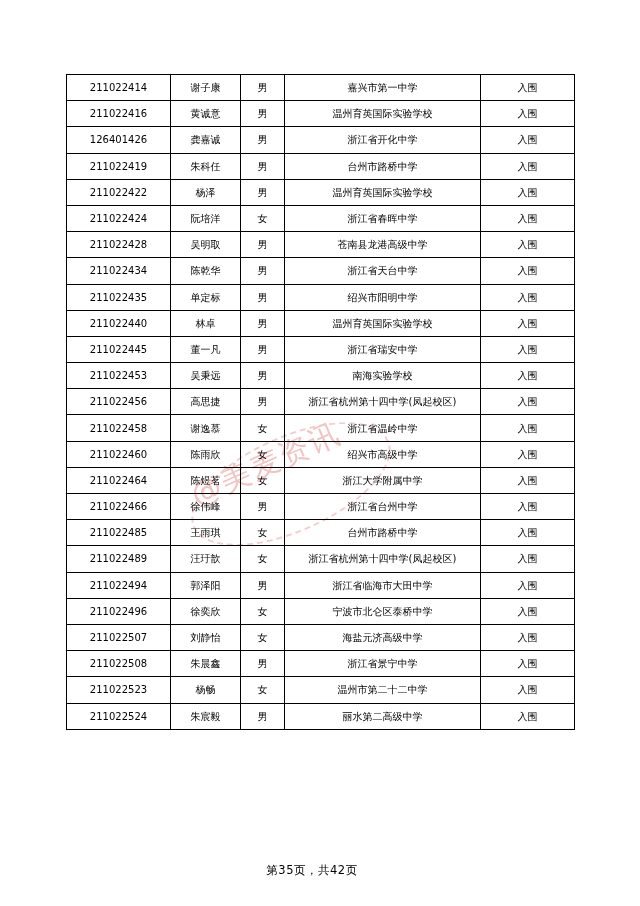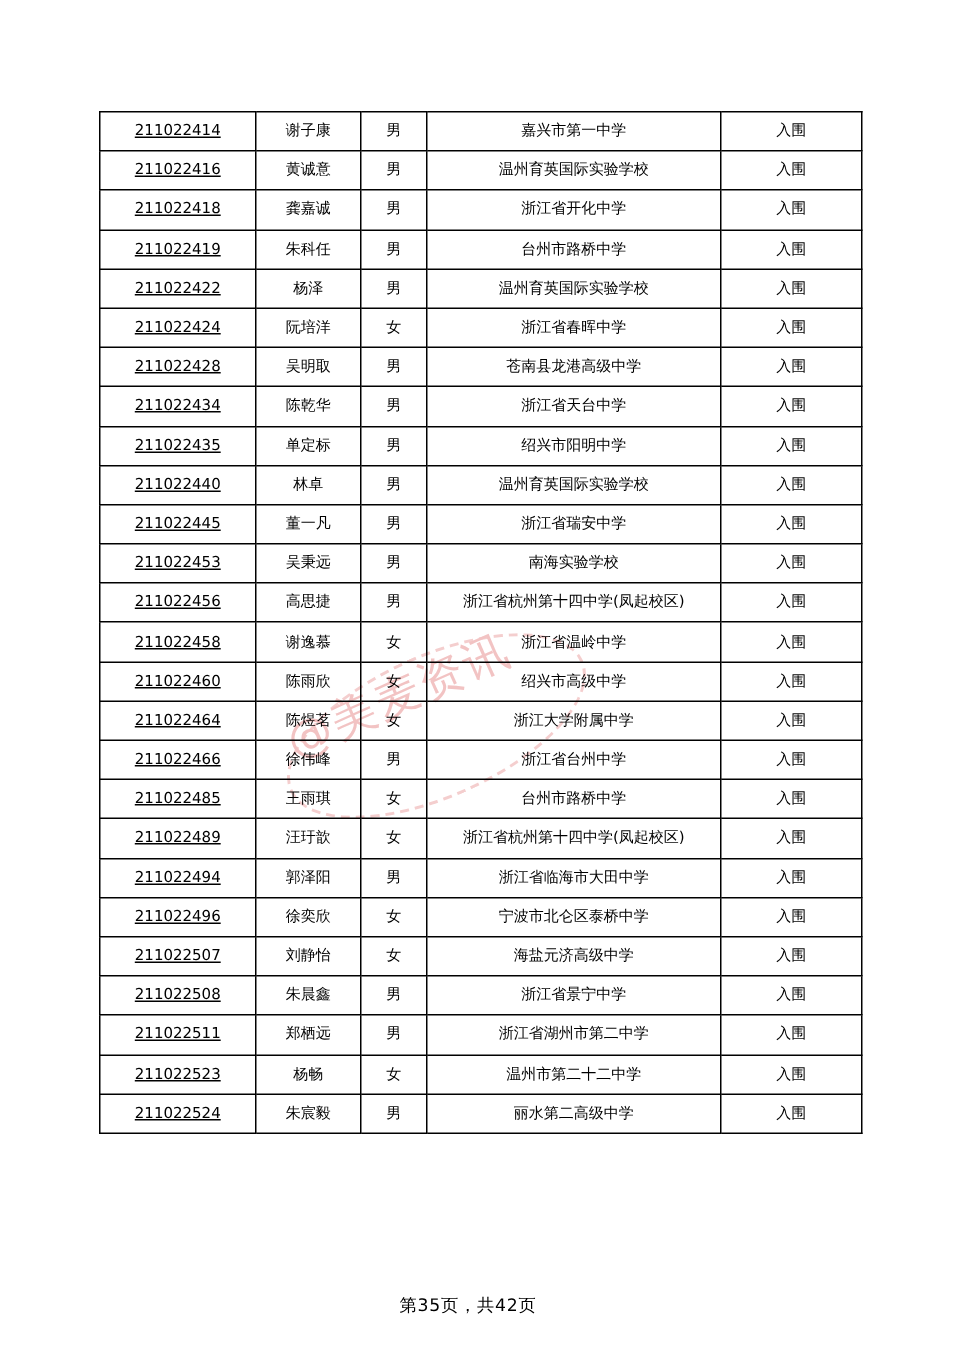--- a/index.html
+++ b/index.html
@@ -39,21 +39,21 @@
     line-height: 1.1;
     white-space: nowrap;
     overflow: hidden;
   }
   .col-id { width: 104px; }
   .col-name { width: 70px; }
   .col-gender { width: 44px; }
   .col-school { width: 196px; }
   .col-status { width: 94px; }
 
-  .cell-id { font-family: "DejaVu Sans", "Liberation Sans", sans-serif; font-size: 10.5px; text-decoration: underline; }
+  .cell-id { font-family: "DejaVu Sans", "Liberation Sans", sans-serif; font-size: 10.5px; }
   .cell-school { font-size: 9.5px; }
 
   
   .watermark {
     position: absolute;
     left: 178px;
     top: 400px;
     width: 230px;
     height: 160px;
     z-index: 1;
@@ -120,21 +120,21 @@
           <td class="cell-status">入围</td>
         </tr>
         <tr>
           <td class="cell-id">211022416</td>
           <td class="cell-name">黄诚意</td>
           <td class="cell-gender">男</td>
           <td class="cell-school">温州育英国际实验学校</td>
           <td class="cell-status">入围</td>
         </tr>
         <tr>
-          <td class="cell-id">211022418</td>
+          <td class="cell-id">126401426</td>
           <td class="cell-name">龚嘉诚</td>
           <td class="cell-gender">男</td>
           <td class="cell-school">浙江省开化中学</td>
           <td class="cell-status">入围</td>
         </tr>
         <tr>
           <td class="cell-id">211022419</td>
           <td class="cell-name">朱科任</td>
           <td class="cell-gender">男</td>
           <td class="cell-school">台州市路桥中学</td>
@@ -267,27 +267,20 @@
           <td class="cell-status">入围</td>
         </tr>
         <tr>
           <td class="cell-id">211022508</td>
           <td class="cell-name">朱晨鑫</td>
           <td class="cell-gender">男</td>
           <td class="cell-school">浙江省景宁中学</td>
           <td class="cell-status">入围</td>
         </tr>
         <tr>
-          <td class="cell-id">211022511</td>
-          <td class="cell-name">郑栖远</td>
-          <td class="cell-gender">男</td>
-          <td class="cell-school">浙江省湖州市第二中学</td>
-          <td class="cell-status">入围</td>
-        </tr>
-        <tr>
           <td class="cell-id">211022523</td>
           <td class="cell-name">杨畅</td>
           <td class="cell-gender">女</td>
           <td class="cell-school">温州市第二十二中学</td>
           <td class="cell-status">入围</td>
         </tr>
         <tr>
           <td class="cell-id">211022524</td>
           <td class="cell-name">朱宸毅</td>
           <td class="cell-gender">男</td>

